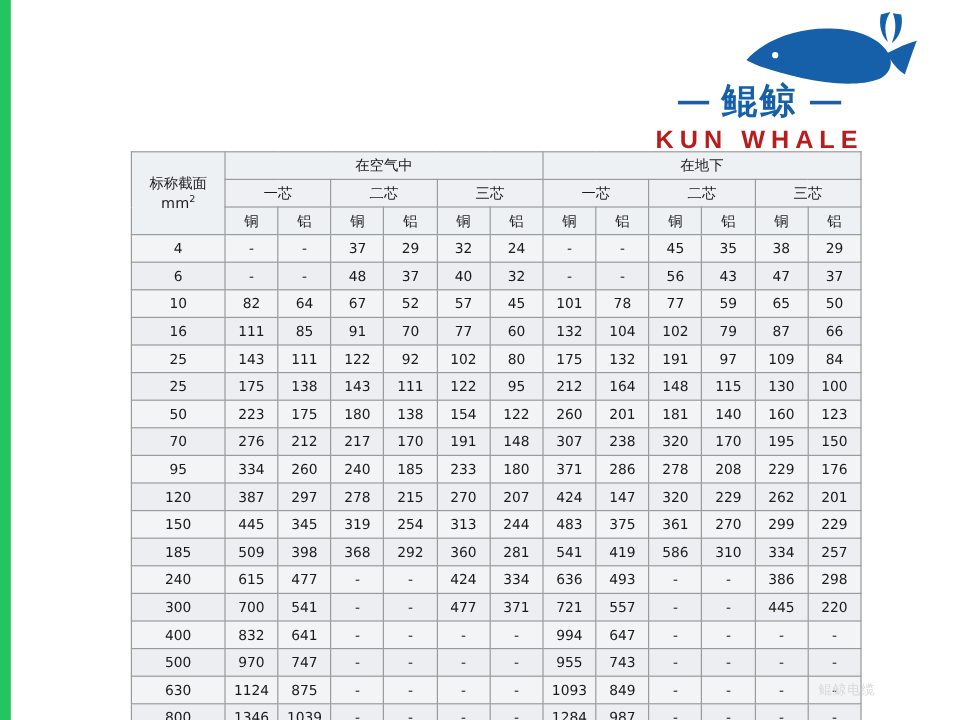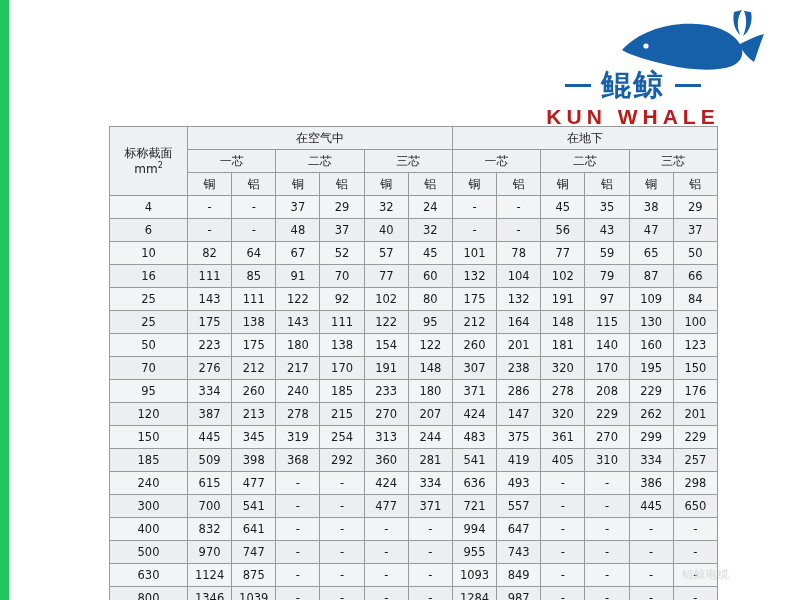--- a/index.html
+++ b/index.html
@@ -317,21 +317,21 @@
             <td>371</td>
             <td>286</td>
             <td>278</td>
             <td>208</td>
             <td>229</td>
             <td>176</td>
           </tr>
           <tr>
             <td class="col-first">120</td>
             <td>387</td>
-            <td>213</td>
+            <td>297</td>
             <td>278</td>
             <td>215</td>
             <td>270</td>
             <td>207</td>
             <td>424</td>
             <td>147</td>
             <td>320</td>
             <td>229</td>
             <td>262</td>
             <td>201</td>
@@ -354,21 +354,21 @@
           <tr>
             <td class="col-first">185</td>
             <td>509</td>
             <td>398</td>
             <td>368</td>
             <td>292</td>
             <td>360</td>
             <td>281</td>
             <td>541</td>
             <td>419</td>
-            <td>405</td>
+            <td>586</td>
             <td>310</td>
             <td>334</td>
             <td>257</td>
           </tr>
           <tr>
             <td class="col-first">240</td>
             <td>615</td>
             <td>477</td>
             <td>-</td>
             <td>-</td>
@@ -387,21 +387,21 @@
             <td>541</td>
             <td>-</td>
             <td>-</td>
             <td>477</td>
             <td>371</td>
             <td>721</td>
             <td>557</td>
             <td>-</td>
             <td>-</td>
             <td>445</td>
-            <td>650</td>
+            <td>220</td>
           </tr>
           <tr>
             <td class="col-first">400</td>
             <td>832</td>
             <td>641</td>
             <td>-</td>
             <td>-</td>
             <td>-</td>
             <td>-</td>
             <td>994</td>

